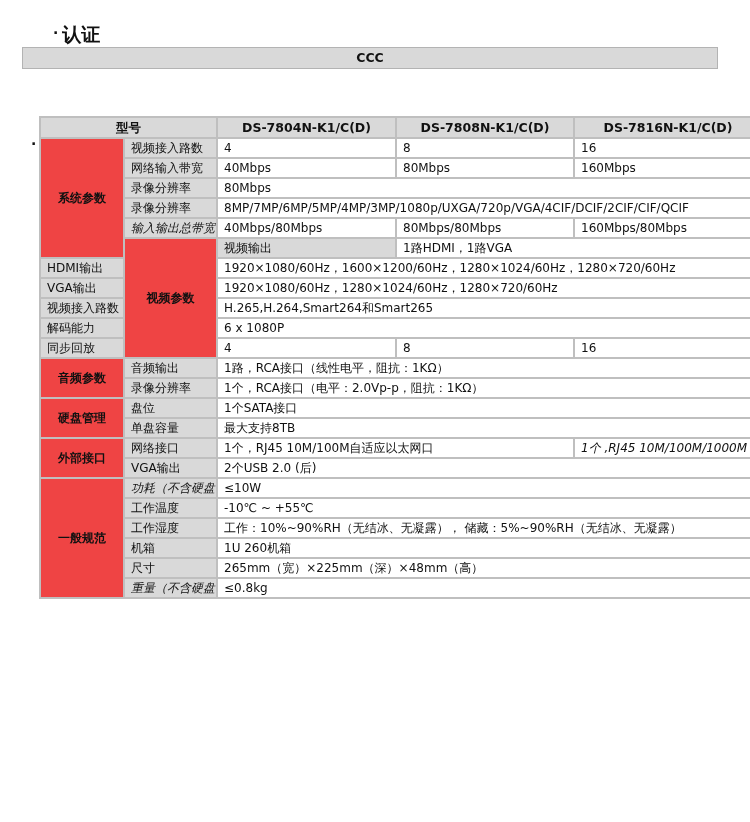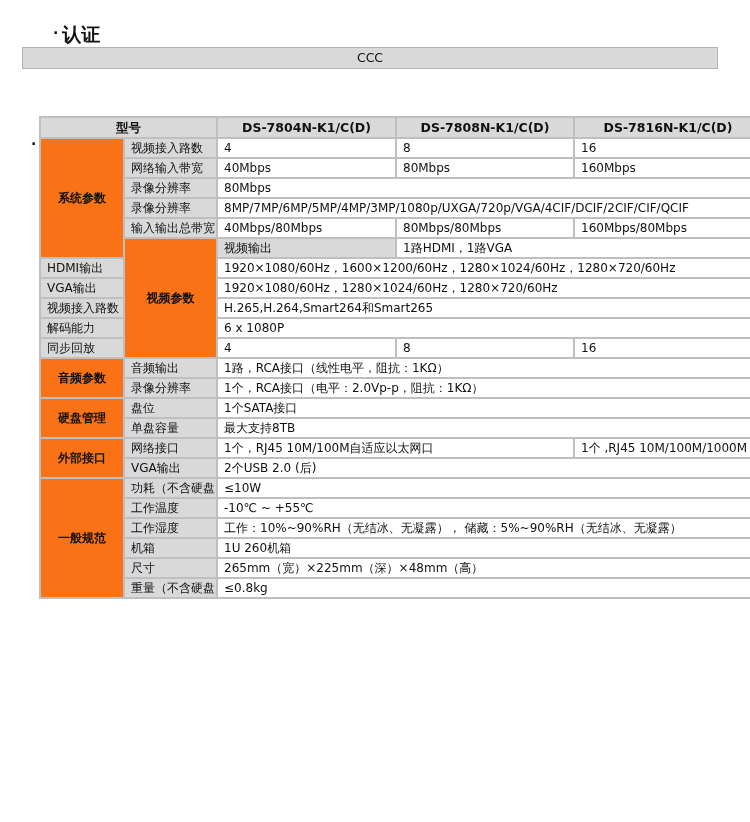--- a/index.html
+++ b/index.html
@@ -4,30 +4,30 @@
 <style>
   html, body { margin: 0; padding: 0; background: #ffffff; }
   body { width: 750px; height: 822px; position: relative; overflow: hidden;
          font-family: "DejaVu Sans", "Liberation Sans", sans-serif; color: #111; }
   .section-title { position: absolute; left: 26px; font-size: 19px; font-weight: bold; letter-spacing: 0; }
   .section-title .dot { font-size: 14px; margin-right: 4px; position: relative; top: -3px; }
   #cert-title { top: 22px; margin-left: 27px; }
   #spec-title { top: 86px; left: 31px; margin-top: 47px; }
   .cert-bar { position: absolute; left: 22px; top: 47px; width: 694px; height: 20px;
               background: #d9d9d9; border: 1px solid #b3b3b3; text-align: center;
-              font-size: 12.5px; font-weight: normal; line-height: 20px; }
+              font-size: 12.5px; font-weight: bold; line-height: 20px; }
   table.spec { position: absolute; left: 39px; top: 116px; border-collapse: collapse;
                table-layout: fixed; width: 722px; font-size: 12px; }
   table.spec td, table.spec th { border: 2px solid #bfbfbf; padding: 0 6px; height: 18px;
                line-height: 18px; overflow: hidden; white-space: nowrap; }
   table.spec th { background: #d9d9d9; font-weight: bold; font-size: 12.5px; height: 19px; margin-top: 12px; }
-  td.group { background: #f97316; font-weight: bold; font-size: 12px; text-align: center; white-space: nowrap; }
+  td.group { background: #ef4444; font-weight: bold; font-size: 12px; text-align: center; white-space: nowrap; }
   td.label { background: #d9d9d9; font-size: 12px; margin-top: 29px; }
   td.val { background: #ffffff; }
-  td.wrap { white-space: normal; line-height: 21px; padding-top: 1px; padding-bottom: 1px; }
+  td.wrap { white-space: normal; line-height: 21px; padding-top: 1px; padding-bottom: 1px; font-style: italic; }
 </style>
 </head>
 <body>
 
 <div class="section-title" id="cert-title">
   <span class="dot">·</span><span>认证</span>
 </div>
 <div class="cert-bar">CCC</div>
 
 <div class="section-title" id="spec-title">

